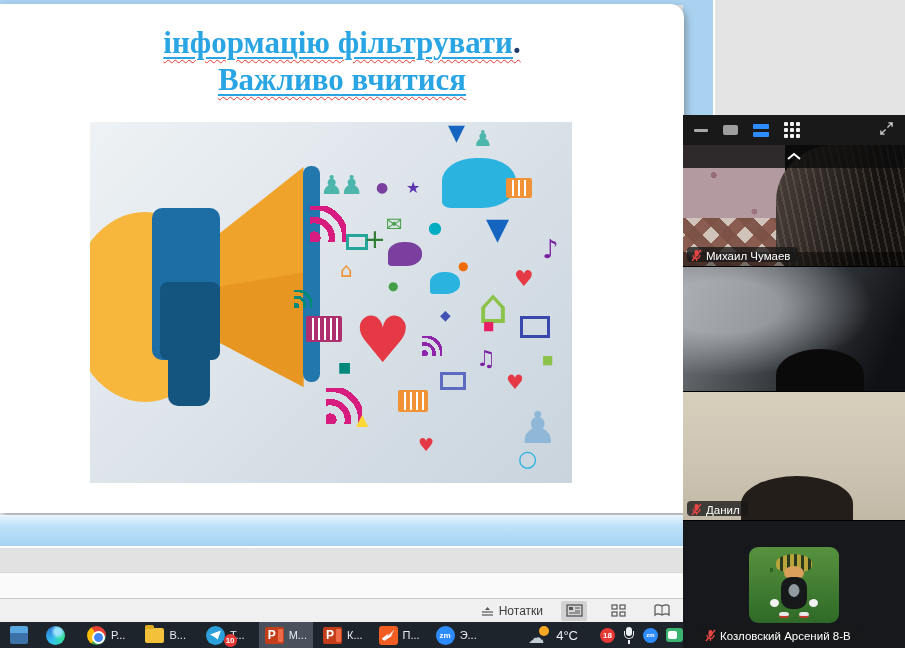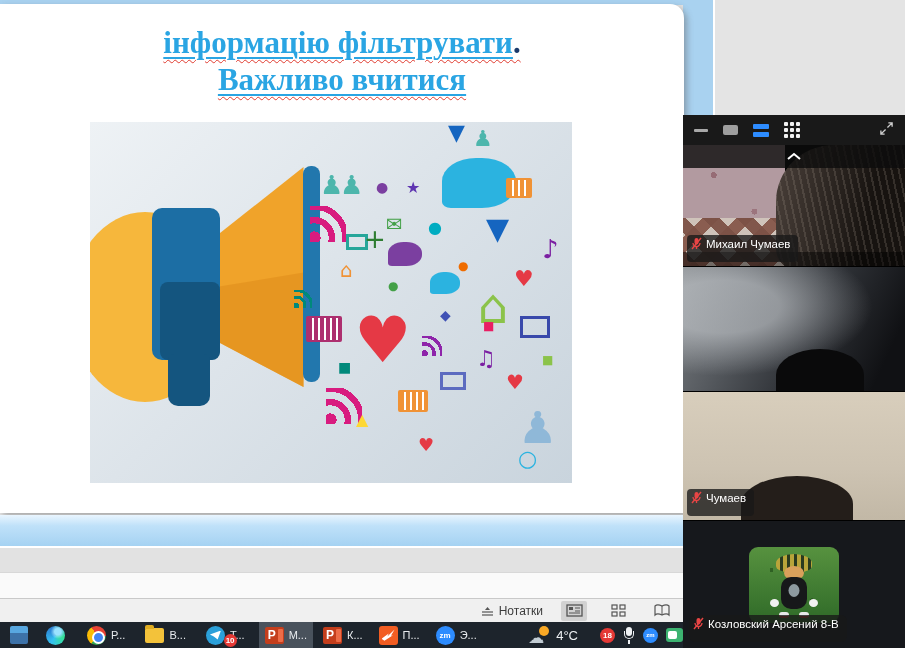--- a/index.html
+++ b/index.html
@@ -152,23 +152,23 @@
   .av-body { position:absolute; left:50%; top:30px; transform:translateX(-50%); width:26px; height:32px;
              border-radius:10px; background:#17181a; }
   .av-belly { position:absolute; left:50%; top:37px; transform:translateX(-50%); width:11px; height:13px;
               border-radius:50%; background:#8e9aa0; }
   .av-glove-l, .av-glove-r { position:absolute; top:52px; width:9px; height:8px; border-radius:50%; background:#f2f2f2; }
   .av-glove-l { left:21px; } .av-glove-r { right:21px; }
   .av-shoe-l, .av-shoe-r { position:absolute; bottom:5px; width:10px; height:6px; border-radius:3px; background:#e8e8e8; border-bottom:2px solid #c0392b; }
   .av-shoe-l { left:30px; } .av-shoe-r { right:30px; }
 
   .name-tag { position:absolute; left:4px; bottom:4px; display:flex; align-items:center; gap:4px;
-              background:rgba(24,24,24,.78); border-radius:4px; padding:2px 8px 12px 4px;
+              background:rgba(24,24,24,.78); border-radius:4px; padding:2px 8px 0 4px;
               color:#fff; font-size:11.5px; white-space:nowrap; z-index:4; }
-  .tile-4 .name-tag { left:6px; bottom:6px; border-radius:6px; }
+  .tile-4 .name-tag { left:18px; bottom:6px; border-radius:6px; }
 </style>
 </head>
 <body>
 
 <div id="screen">
 
   <div class="frame-top"></div>
   <div class="frame-right"></div>
   <div class="gray-right"></div>
 
@@ -385,21 +385,21 @@
     <div class="tile tile-3">
       <div class="v3-bg"></div>
       <div class="v3-head"></div>
       <div class="name-tag">
         <svg width="11" height="13" viewBox="0 0 11 13">
             <rect x="3.5" y="1" width="4" height="6.5" rx="2" fill="#e84545"></rect>
             <path d="M2 6 a3.5 3.5 0 0 0 7 0" fill="none" stroke="#e84545" stroke-width="1.3"></path>
             <line x1="5.5" y1="9.5" x2="5.5" y2="12" stroke="#e84545" stroke-width="1.3"></line>
             <line x1="1" y1="12" x2="10" y2="1" stroke="#e84545" stroke-width="1.4"></line>
           </svg>
-        <span>Чумаев</span>
+        <span>Данил</span>
       </div>
     </div>
 
     <div class="tile tile-4">
       <div class="avatar">
         <span class="av-helmet"></span>
         <span class="av-face"></span>
         <span class="av-body"></span>
         <span class="av-belly"></span>
         <span class="av-glove-l"></span>

